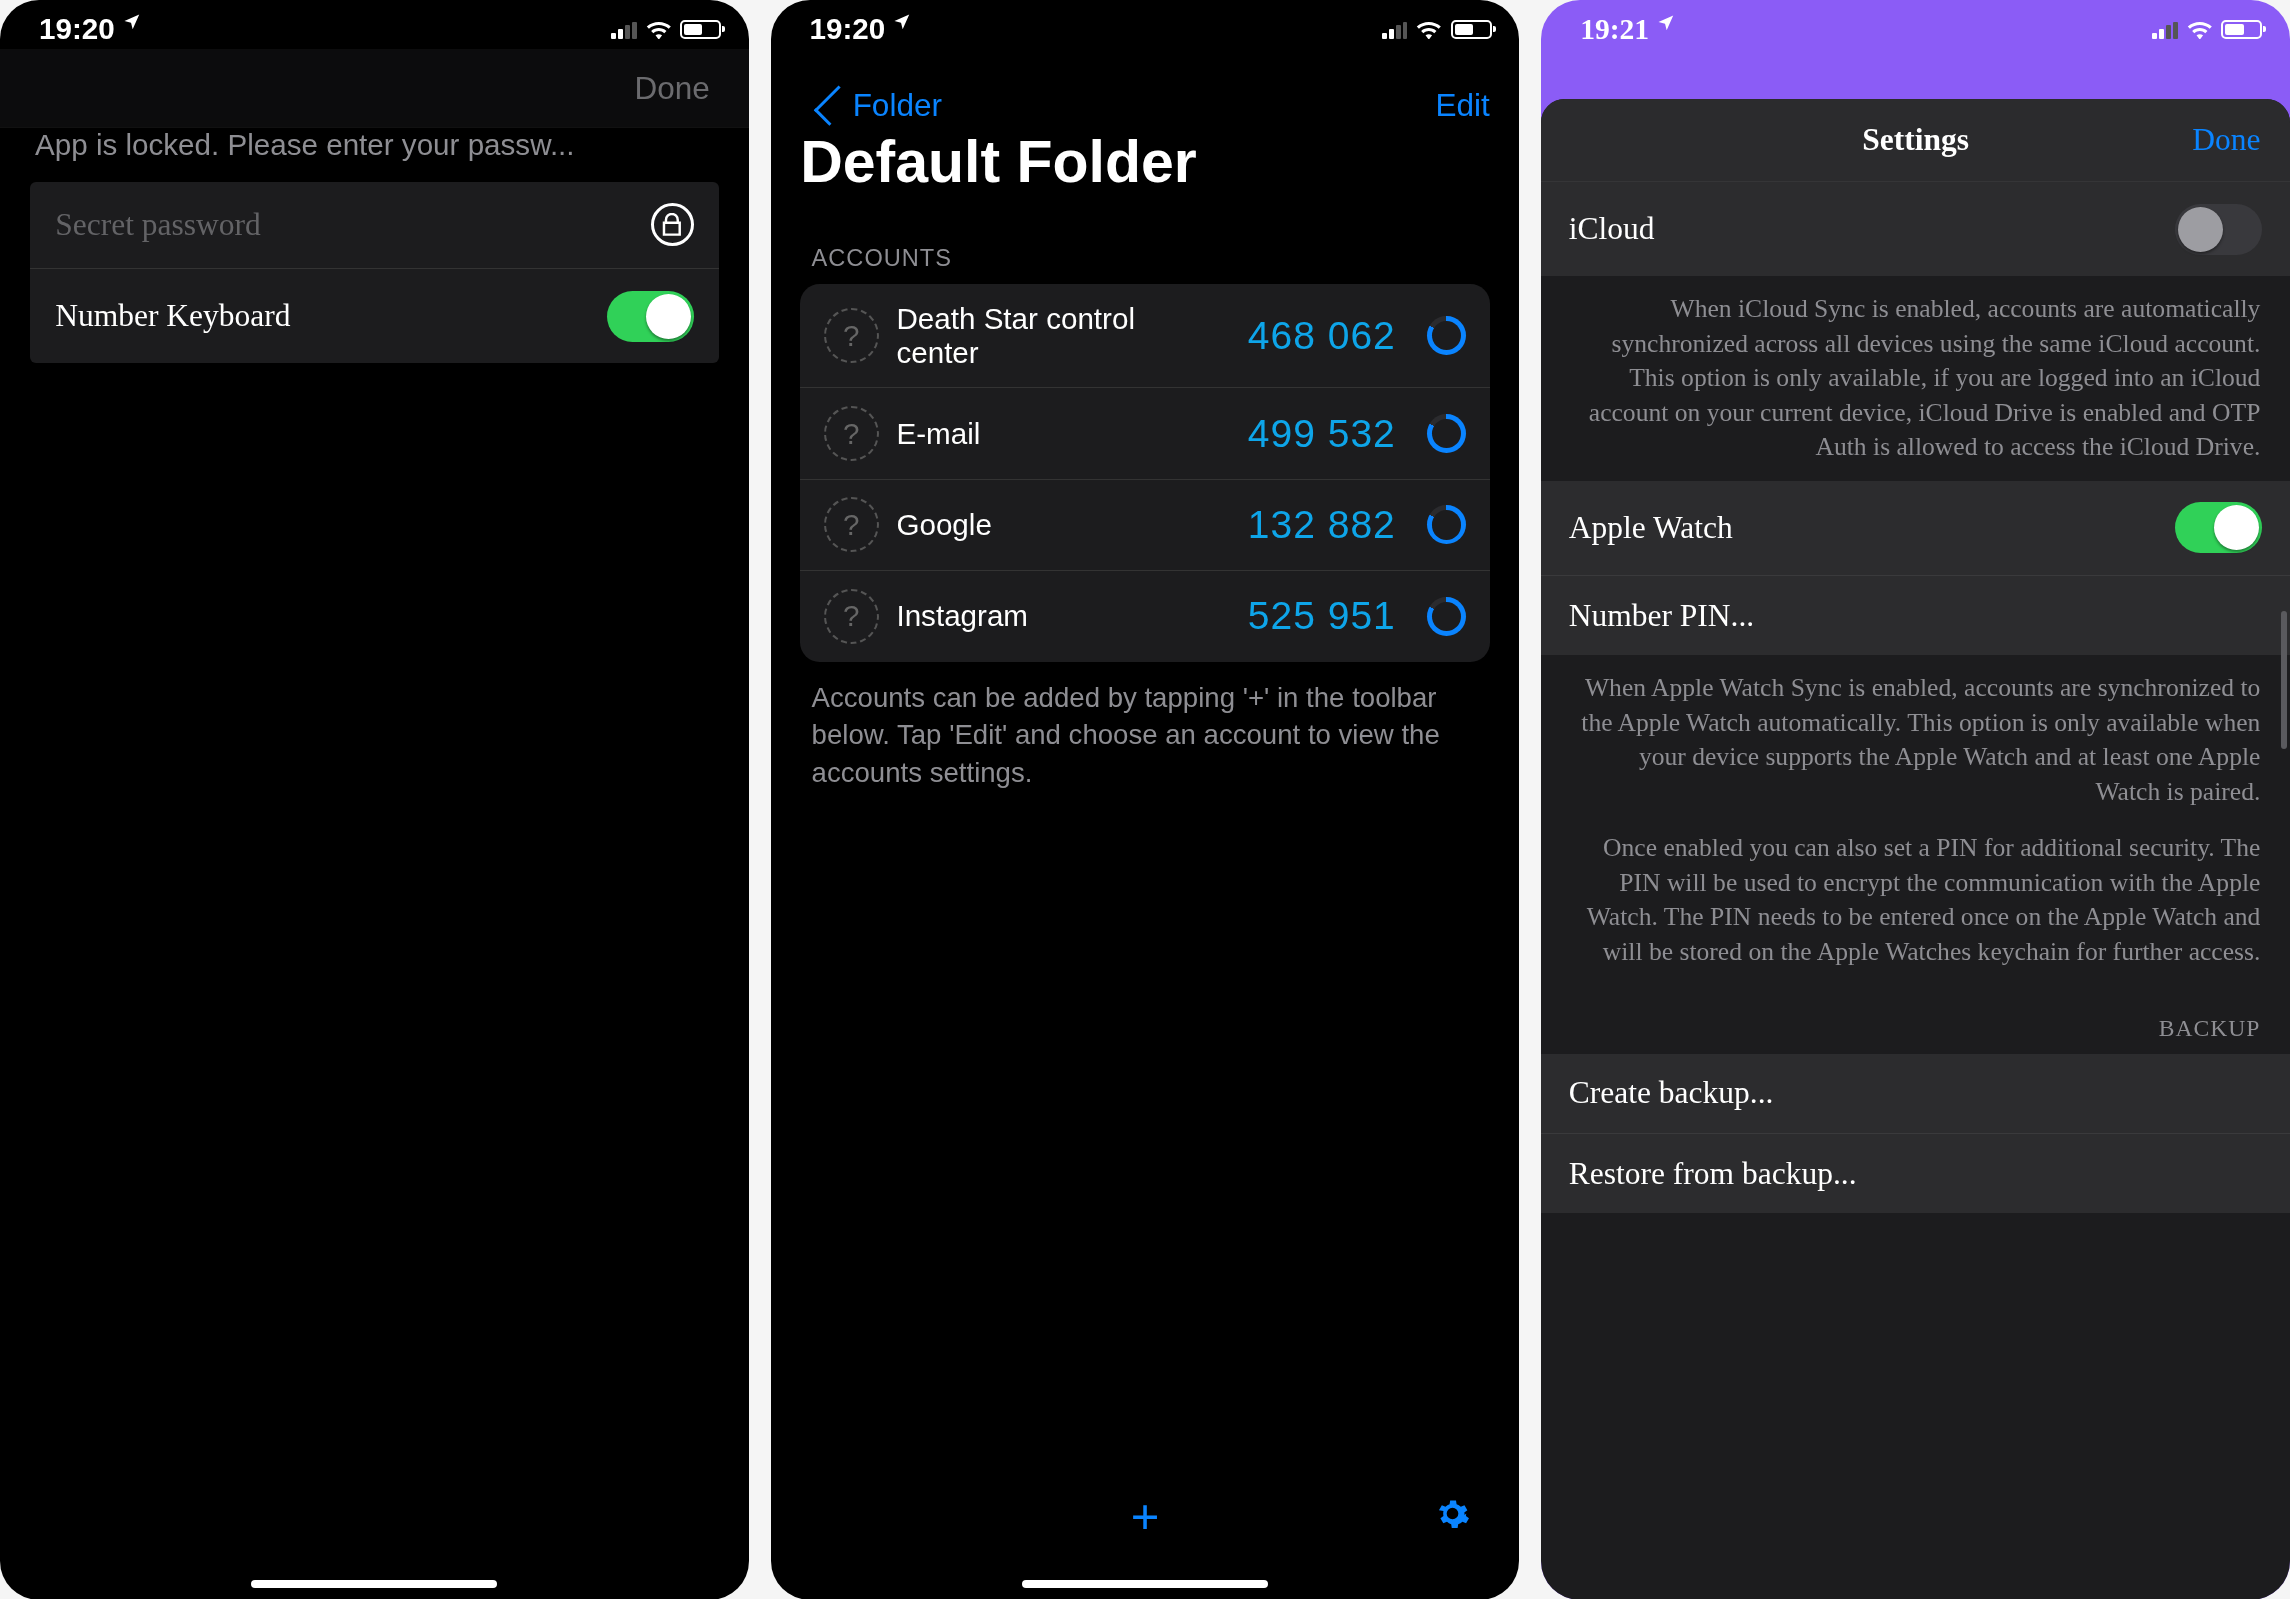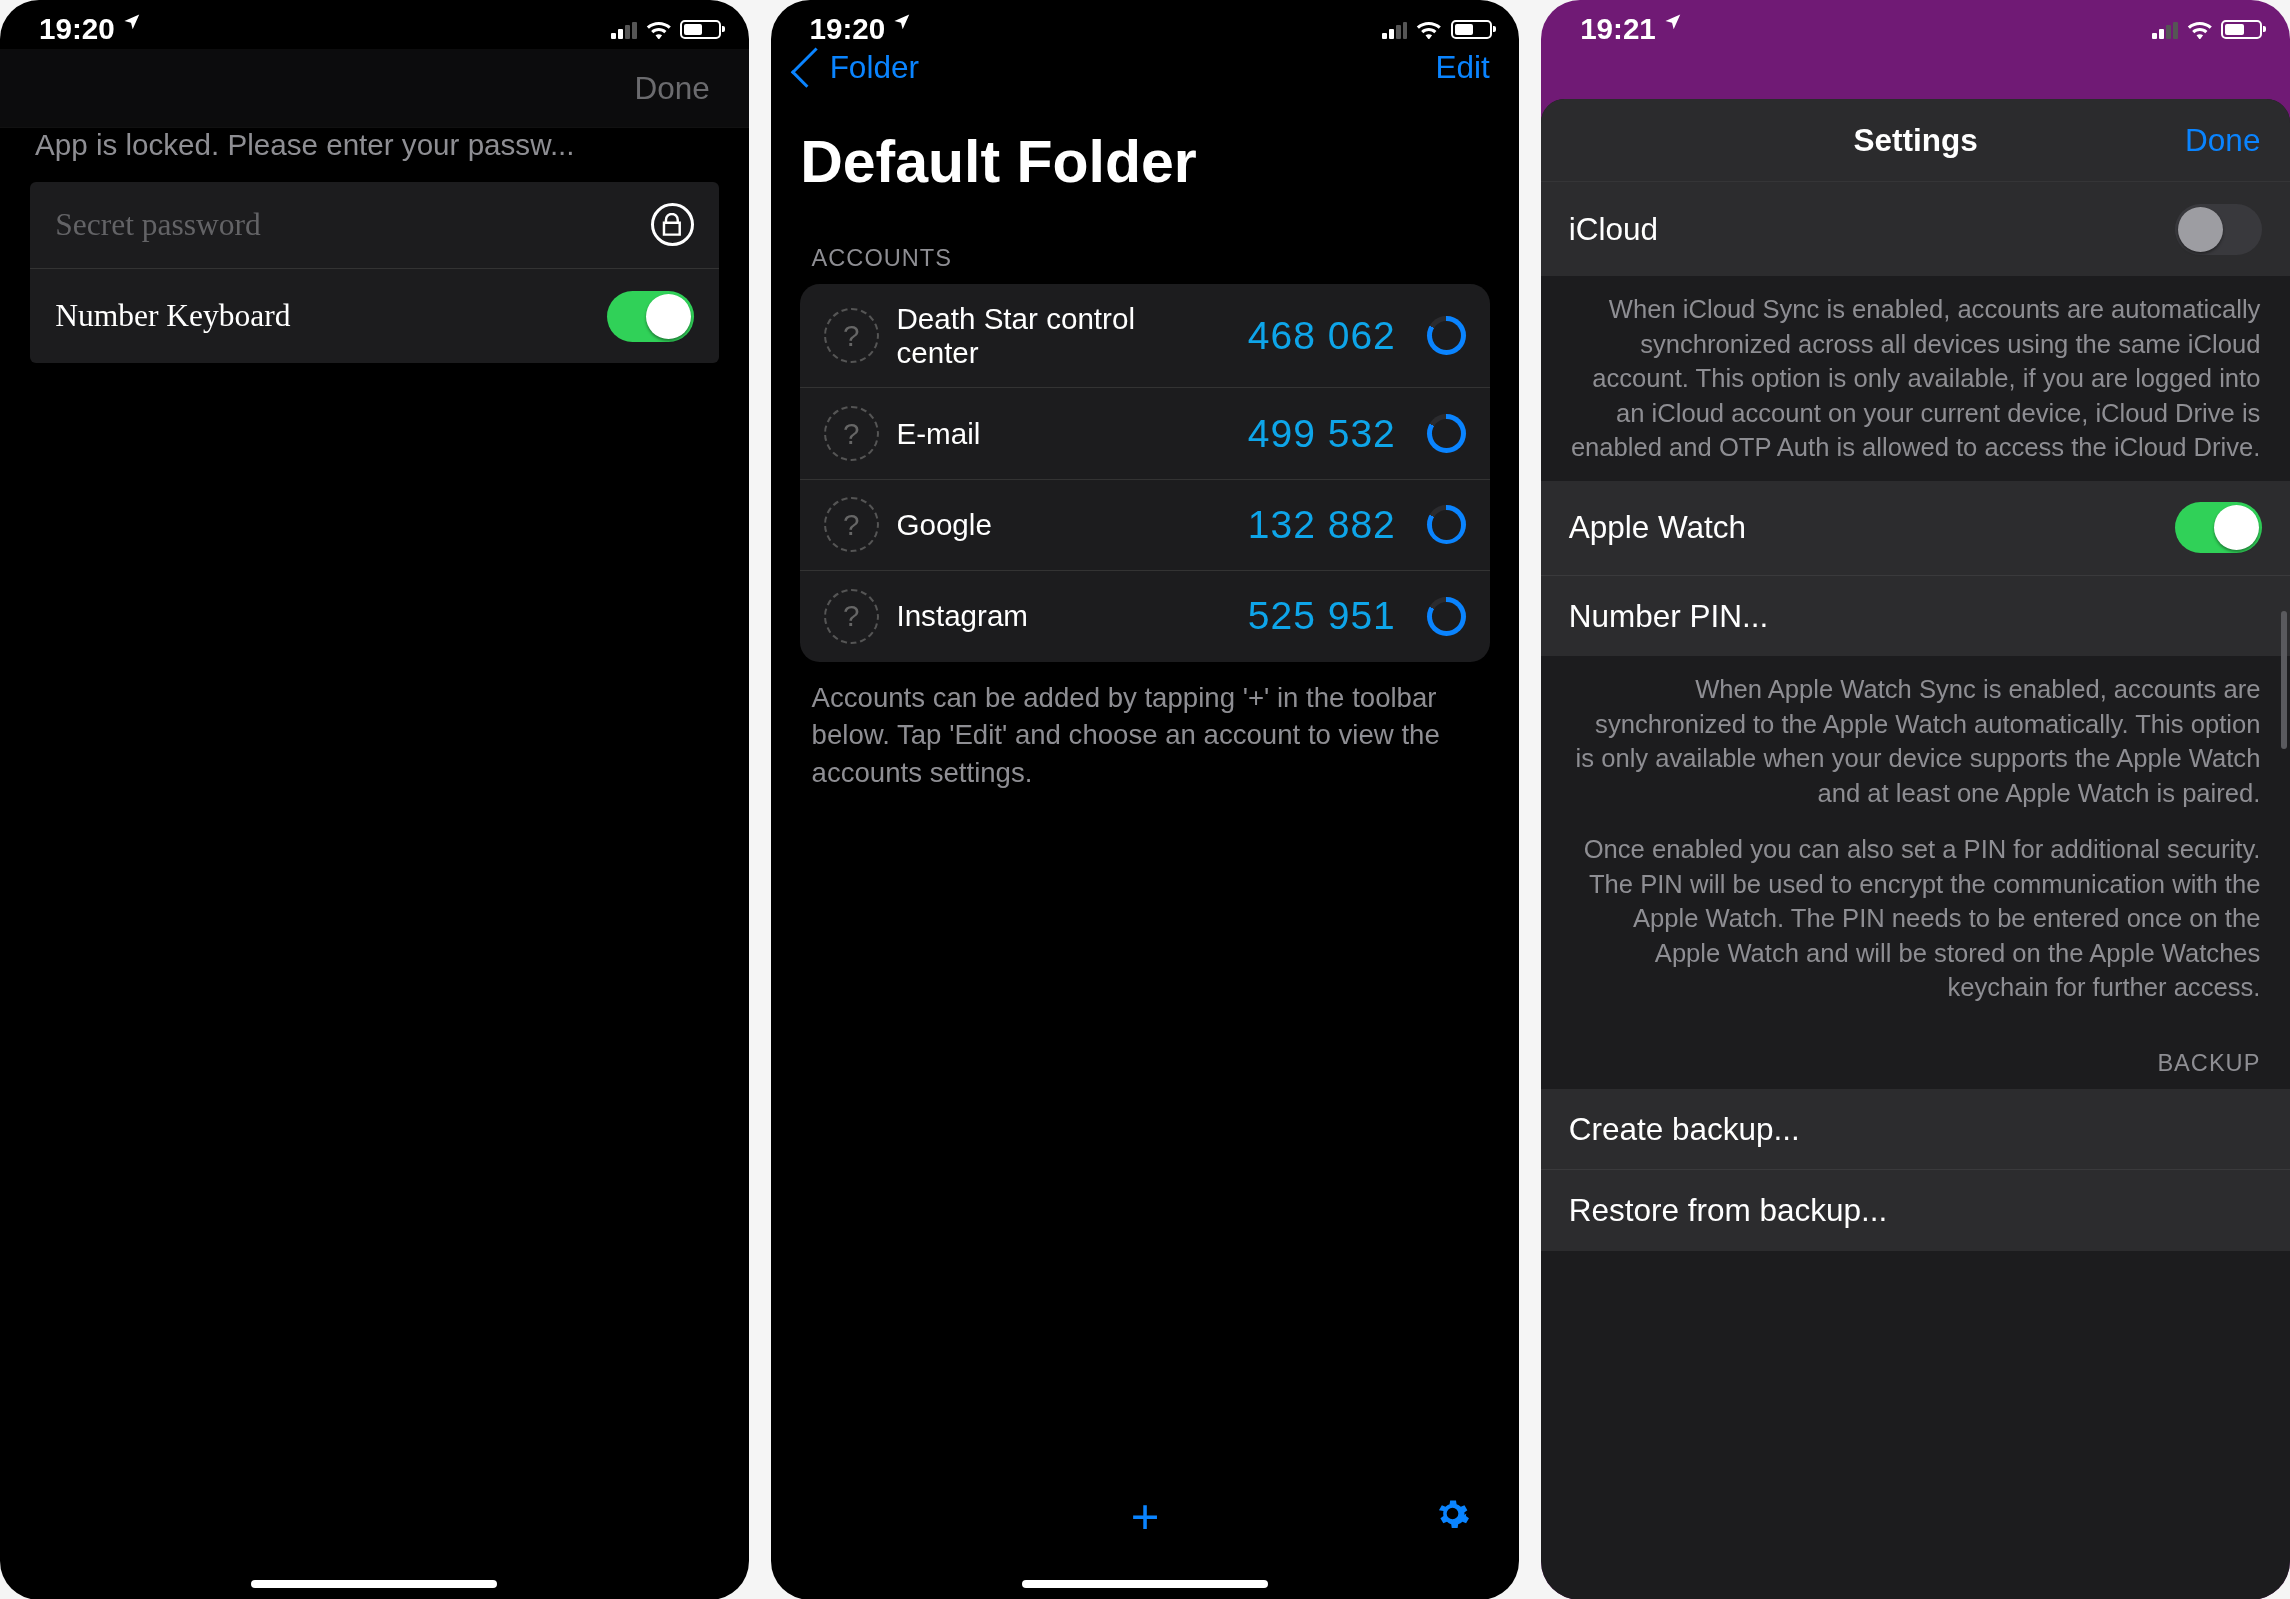--- a/index.html
+++ b/index.html
@@ -83,22 +83,23 @@
   .toggle.on { background:#30d158; }
   .toggle.off { background:#39393d; }
   .toggle .knob {
     position:absolute; top:3px; width:45px;height:45px;border-radius:50%;background:#fff;
     box-shadow:0 2px 3px rgba(0,0,0,.4);
   }
   .toggle.on .knob { right:3px; }
   .toggle.off .knob { left:3px; background:#9d9da2; }
   
   .s2-nav {
-    height:75px; display:flex; align-items:flex-start; justify-content:space-between;
+    height:75px; display:flex; align-items:flex-end; justify-content:space-between;
     padding: 0 29.6px;
+    margin-left: 23px;
   }
   .s2-back { display:flex; align-items:center; gap:3.9px; color:#0a84ff; font-size:31.5px;}
   .chevron-left {
     width:21.7px;height:35px;border-left:3.9px solid #0a84ff;border-bottom:3.9px solid #0a84ff;
     transform:rotate(45deg); margin-right:3.9px;
   }
   .s2-edit { color:#0a84ff; font-size:31.5px; }
   .s2-title { font-size:59px; font-weight:700; padding: 3.9px 29.6px 21.7px 29.6px;}
   .s2-header { color:#8e8e93; font-size:23.6px; letter-spacing:1px; padding: 27.6px 41px 11.8px 41px;}
   .s2-list {
@@ -124,21 +125,21 @@
   .s2-foot {
     color:#8e8e93; font-size:27.6px; padding: 17.7px 41px; line-height:1.35;
   }
   .s2-toolbar {
     position:absolute; bottom:45px; left:0; right:0; height:79px;
     display:flex; align-items:center; justify-content:center;
   }
   .s2-toolbar .plus { color:#0a84ff; font-size:49px; font-weight:300;}
   .s2-toolbar .gear { position:absolute; right:49px; color:#0a84ff; }
   
-  .phone.s3 { background:#701a75; }
+  .phone.s3 { background:#8b5cf6;font-family:Liberation Serif, serif; }
   .s3-sheet {
     position:absolute; top:99px; left:0; right:0; bottom:0;
     background:#1c1c1e; border-radius:23.6px 23.6px 0 0; overflow:hidden;text-align:right;
   }
   .s3-nav {
     height:83px; display:flex; align-items:center; justify-content:center; position:relative;
     background:#2b2b2d; border-bottom:1px solid #353537;
   }
   .s3-nav .title { font-size:31.5px; font-weight:600;}
   .s3-nav .done { position:absolute; right:29.6px; color:#0a84ff; font-size:31.5px;}

